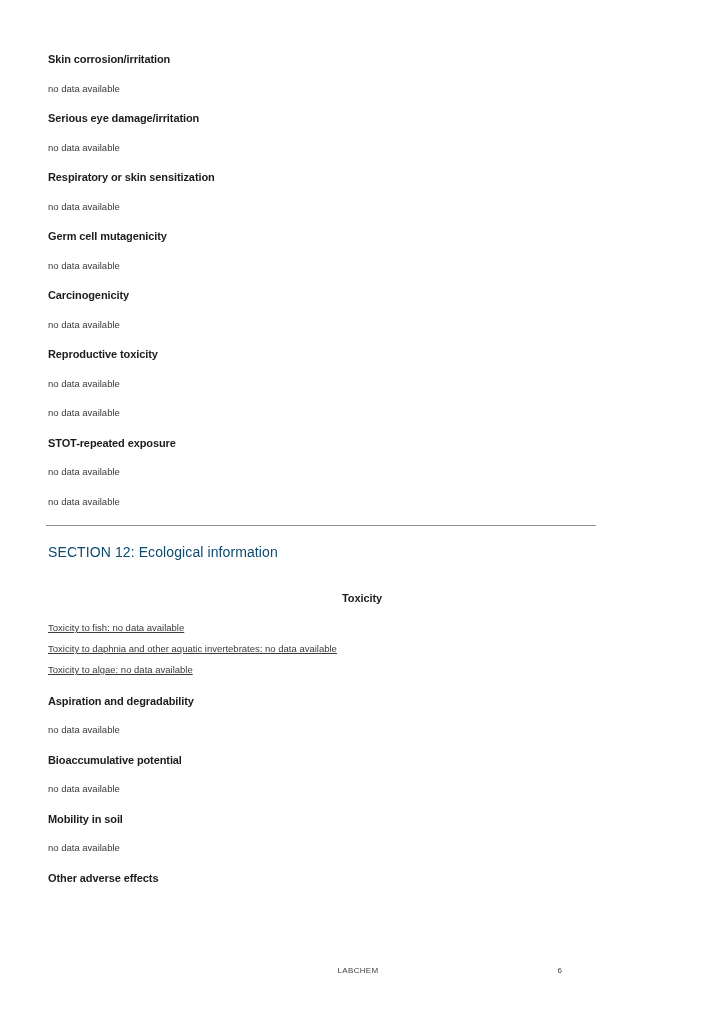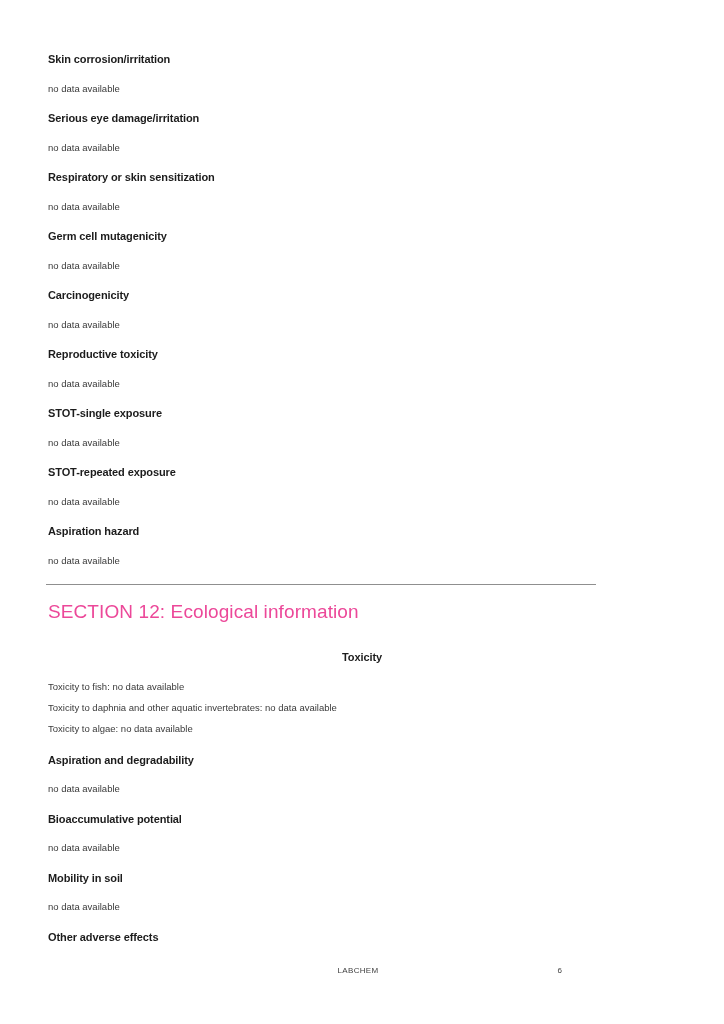--- a/index.html
+++ b/index.html
@@ -34,32 +34,33 @@
   }
   .divider {
     border: none;
     border-top: 1px solid #8f8f8f;
     height: 0;
     width: 629px;
     margin-left: -2px;
   }
   .section-title {
     margin-top: 17px;
-    font-size: 19px;
+    font-size: 14px;
     line-height: 19px;
     font-weight: 400;
-    color: #ec4899;
+    color: #0c4a6e;
     letter-spacing: 0.1px;
   }
   .tox-head { height: 30px; margin-top: 30px; text-align: center; }
   .tox-line {
     height: 21px;
     font-size: 9.5px;
     line-height: 12px;
     color: #3a3a3a;
+    text-decoration: underline;
   }
   .tox-block { margin-bottom: 9.5px; }
   .footer-company {
     position: absolute;
     left: 44px;
     width: 628px;
     top: 966px;
     text-align: center;
     font-size: 8px;
     line-height: 10px;
@@ -92,27 +93,25 @@
 
     <div class="row h">Germ cell mutagenicity</div>
     <div class="row b">no data available</div>
 
     <div class="row h">Carcinogenicity</div>
     <div class="row b">no data available</div>
 
     <div class="row h">Reproductive toxicity</div>
     <div class="row b">no data available</div>
 
-    <div class="row h">STOT-single exposure</div>
     <div class="row b">no data available</div>
 
     <div class="row h">STOT-repeated exposure</div>
     <div class="row b">no data available</div>
 
-    <div class="row h">Aspiration hazard</div>
     <div class="row b">no data available</div>
 
     <hr class="divider">
 
     <div class="section-title">SECTION 12: Ecological information</div>
 
     <div class="tox-block">
       <div class="h tox-head">Toxicity</div>
       <div class="tox-line">Toxicity to fish: no data available</div>
       <div class="tox-line">Toxicity to daphnia and other aquatic invertebrates: no data available</div>

